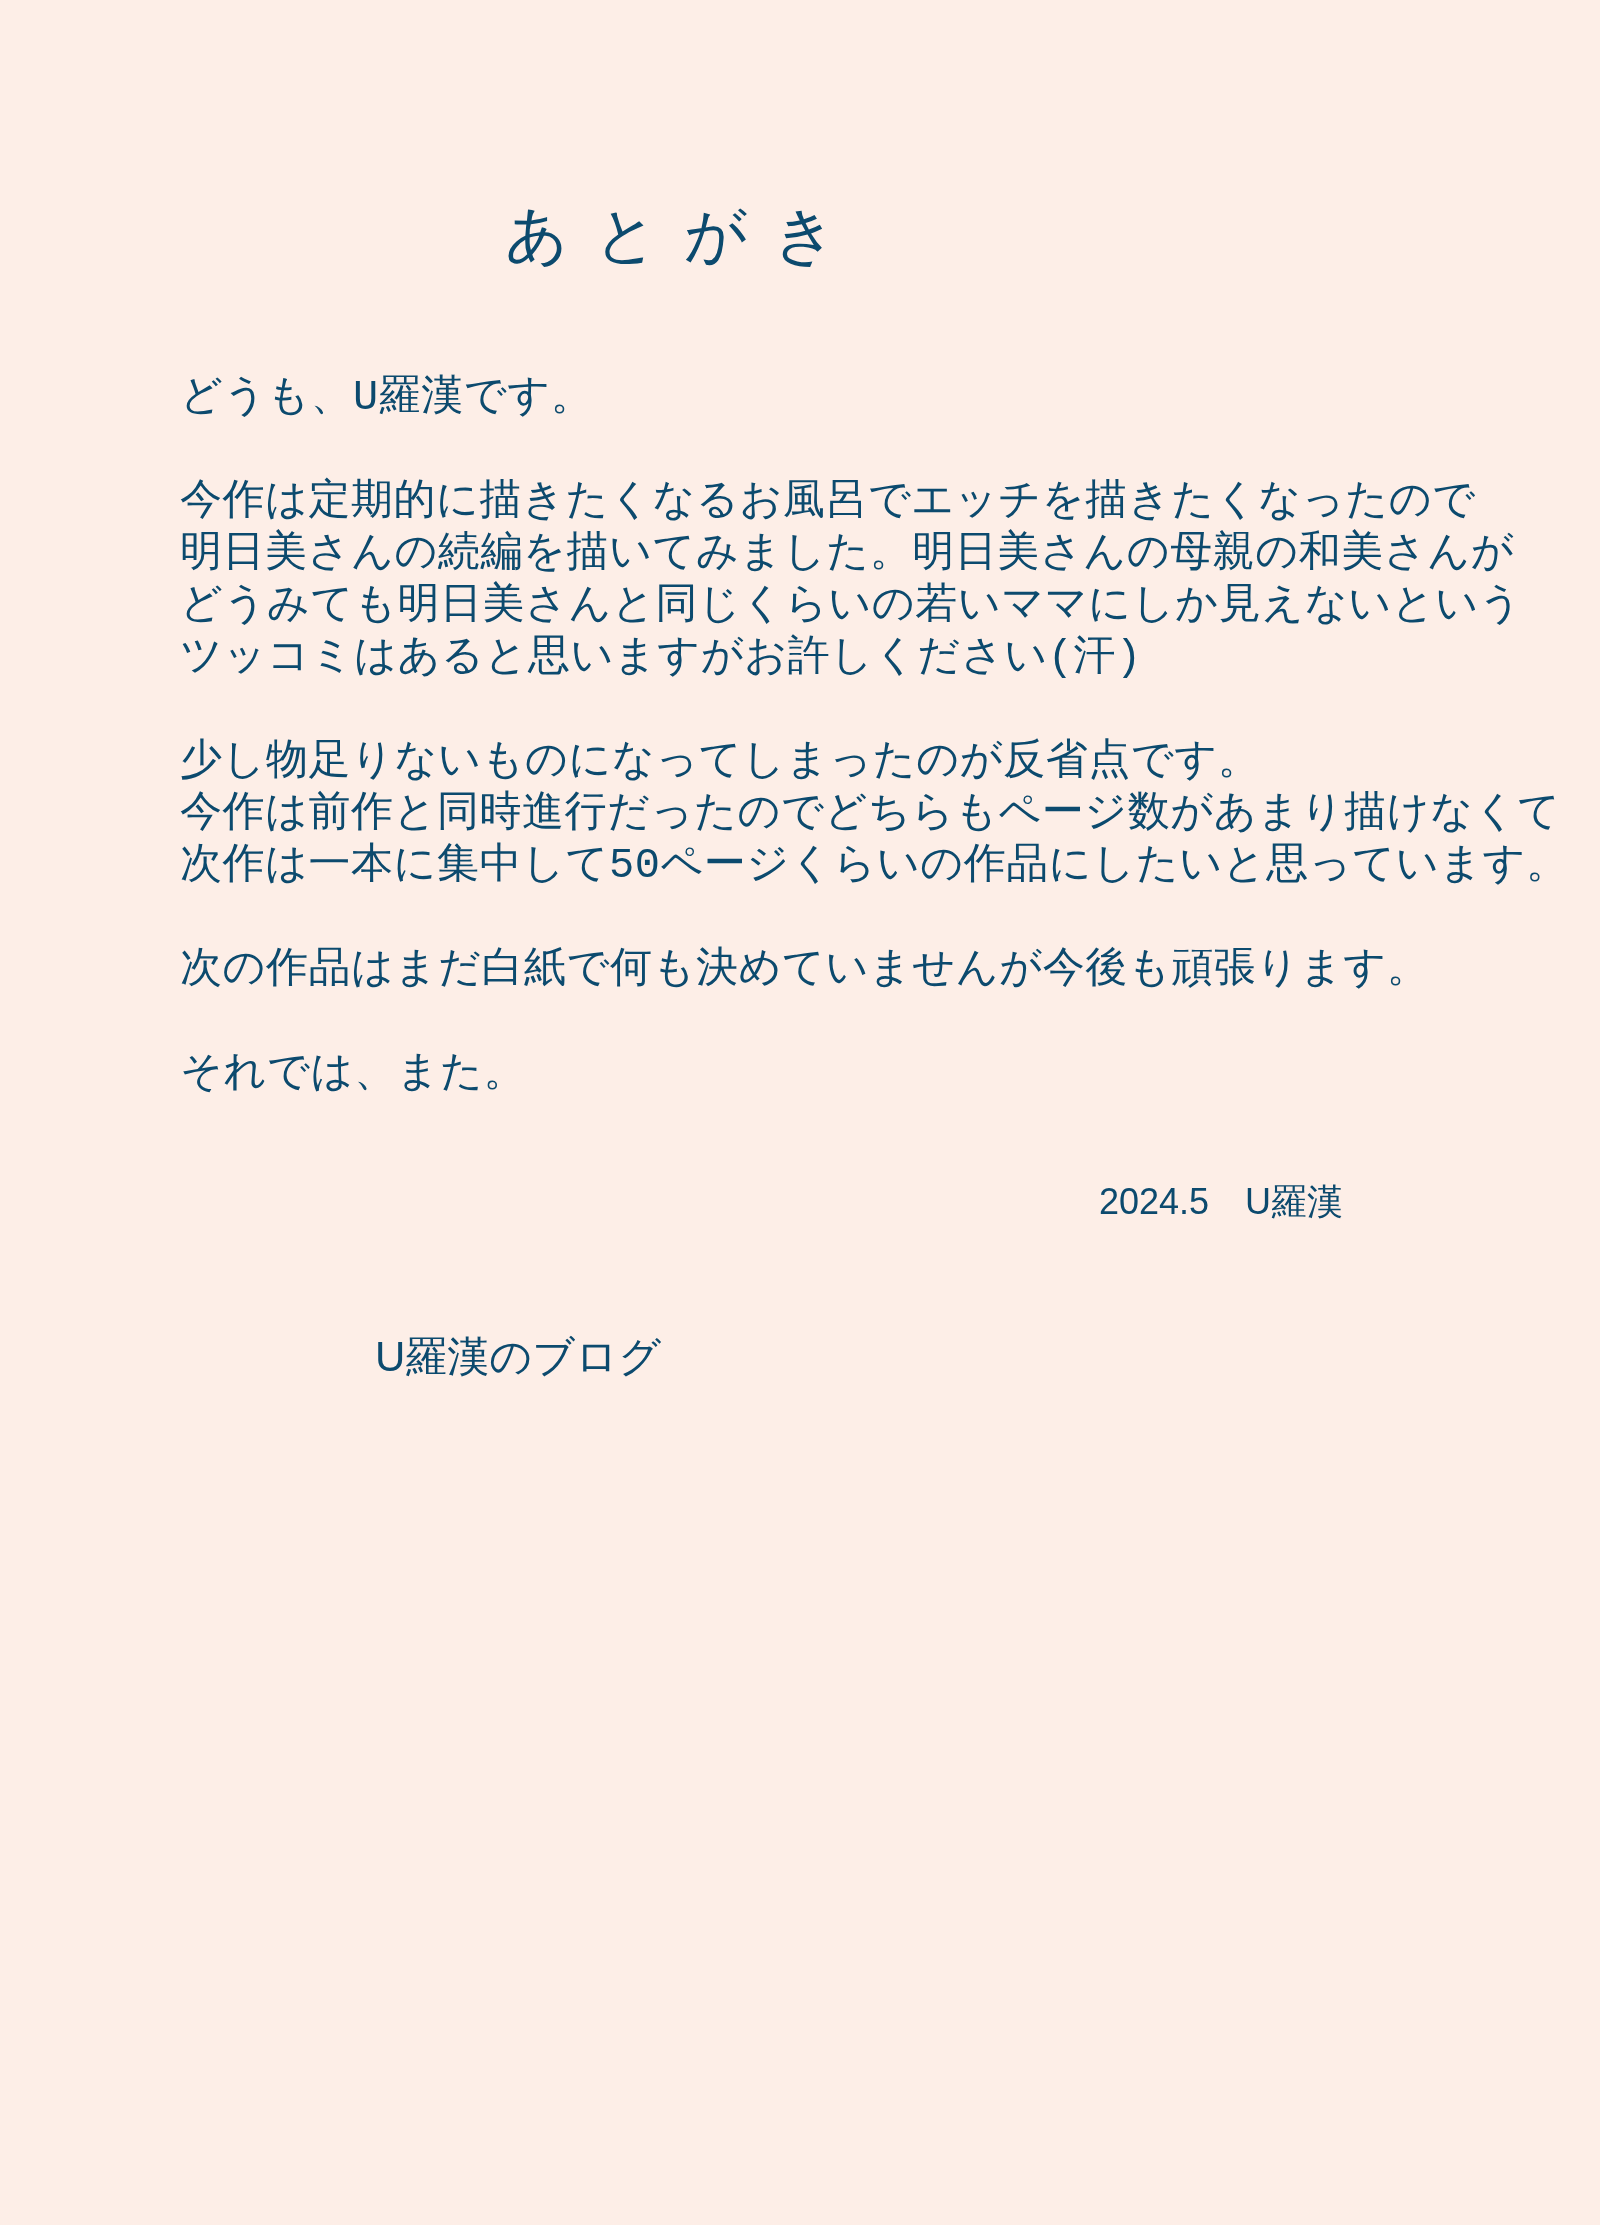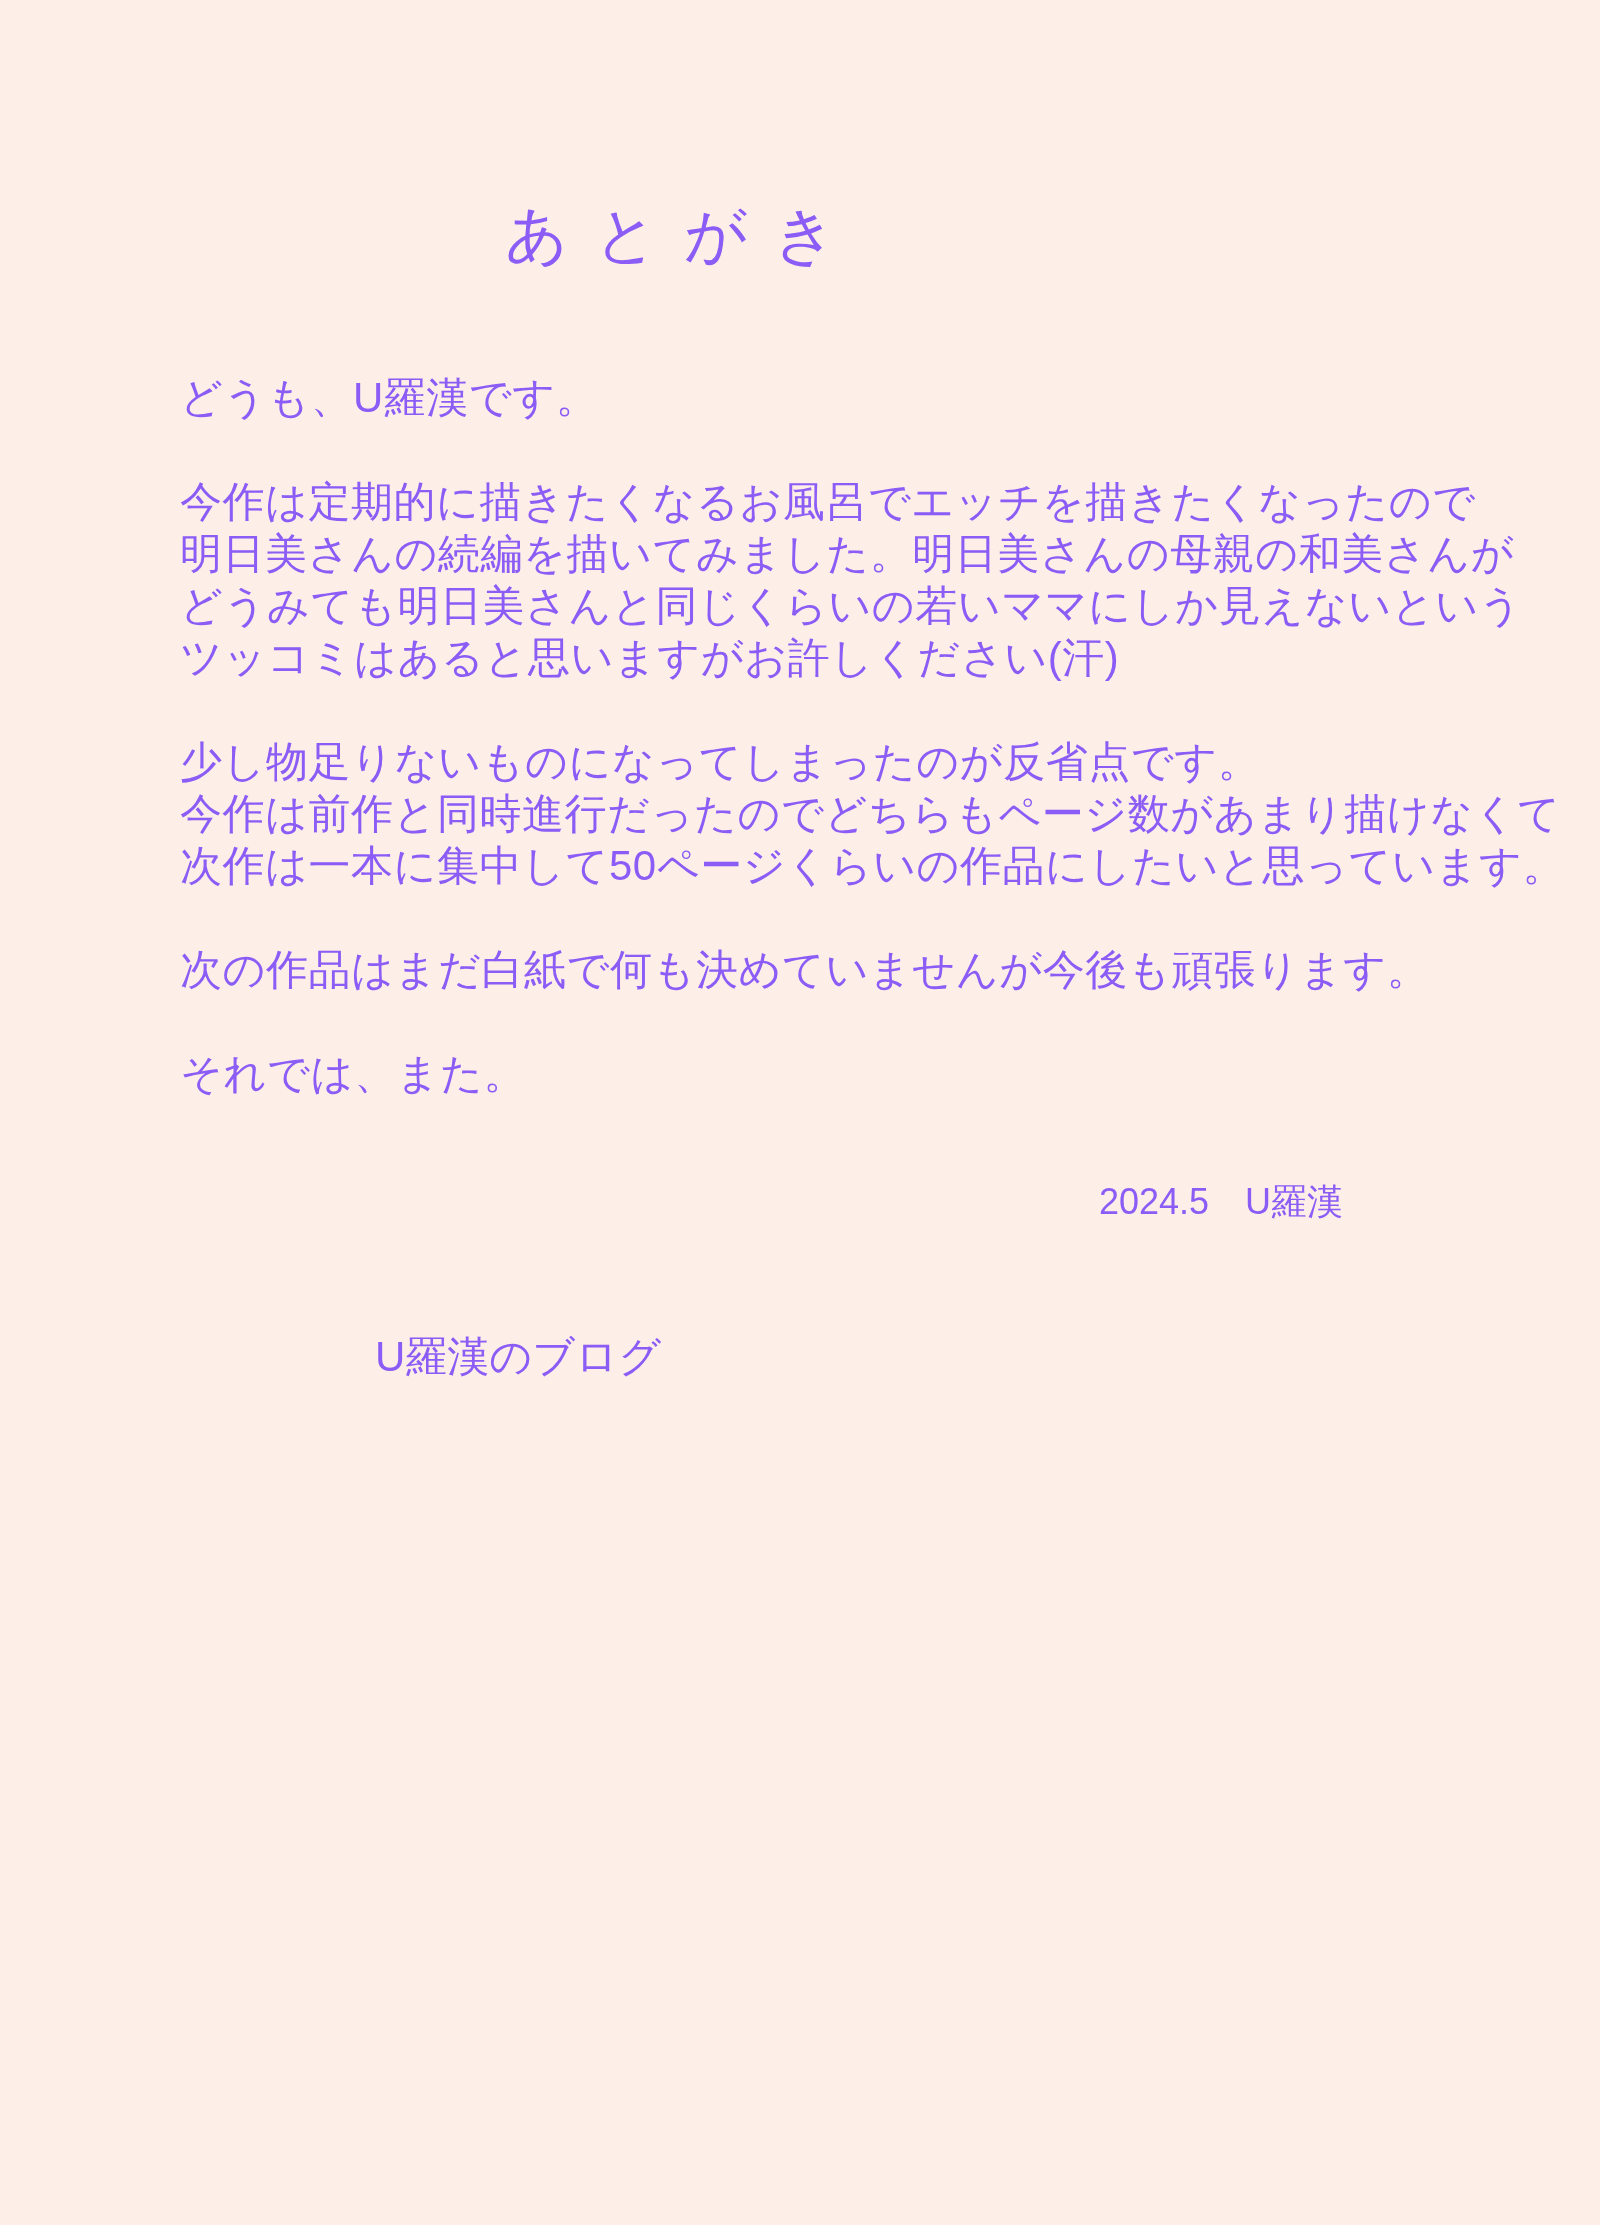--- a/index.html
+++ b/index.html
@@ -6,21 +6,21 @@
     margin: 0;
     padding: 0;
     background: #e8e0da;
   }
   .page {
     position: relative;
     width: 1600px;
     height: 2225px;
     margin: 0 auto;
     background: #FDEEE7;
-    color: #8b5cf6;
+    color: #0c4a6e;
     font-family: "Liberation Sans", "DejaVu Sans", sans-serif;
     overflow: hidden;
   }
   .title {
     position: absolute;
     top: 204px;
     left: 505px;
     margin: 0;
     font-size: 62px;
     font-weight: 500;
@@ -38,20 +38,21 @@
     letter-spacing: 0.5px;
   }
   .para {
     margin: 0 0 52px 0;
   }
   .para:last-child {
     margin-bottom: 0;
   }
   .line {
     white-space: nowrap;
+    font-family: Liberation Mono, monospace;
   }
   .signature {
     position: absolute;
     top: 1176px;
     left: 1099px;
     font-size: 36px;
     line-height: 52px;
     white-space: nowrap;
   }
   .blog-row {

